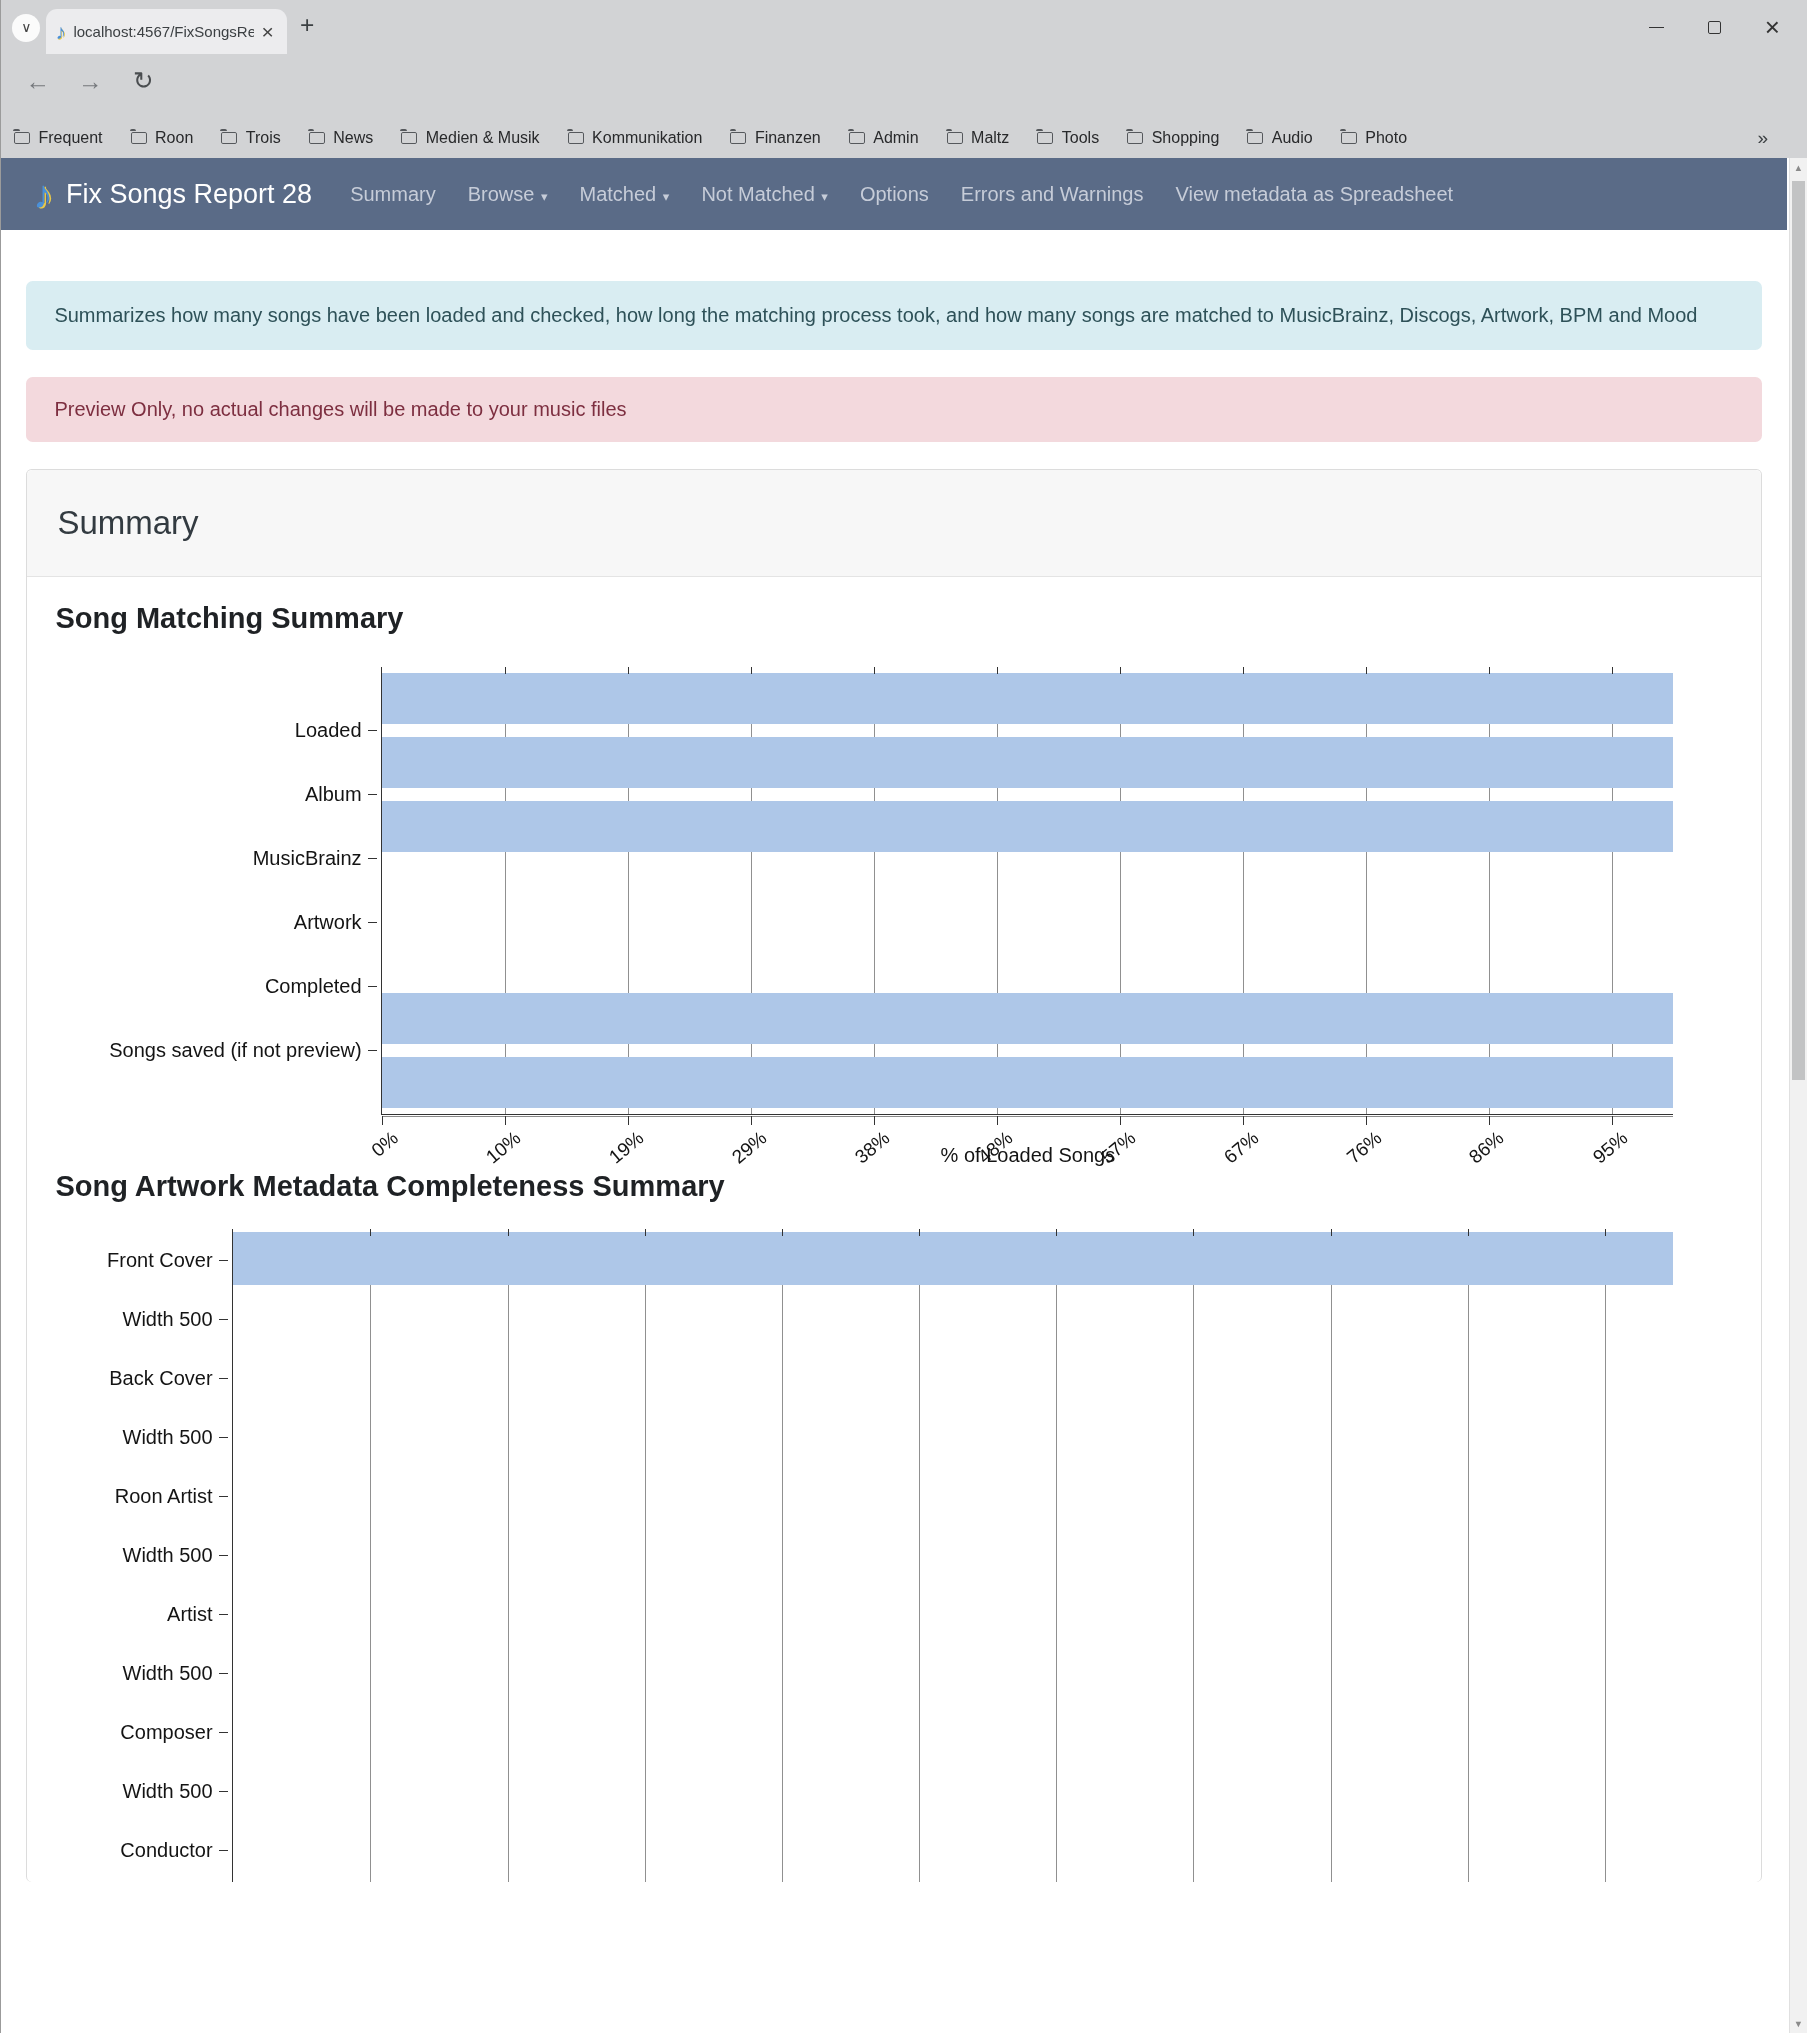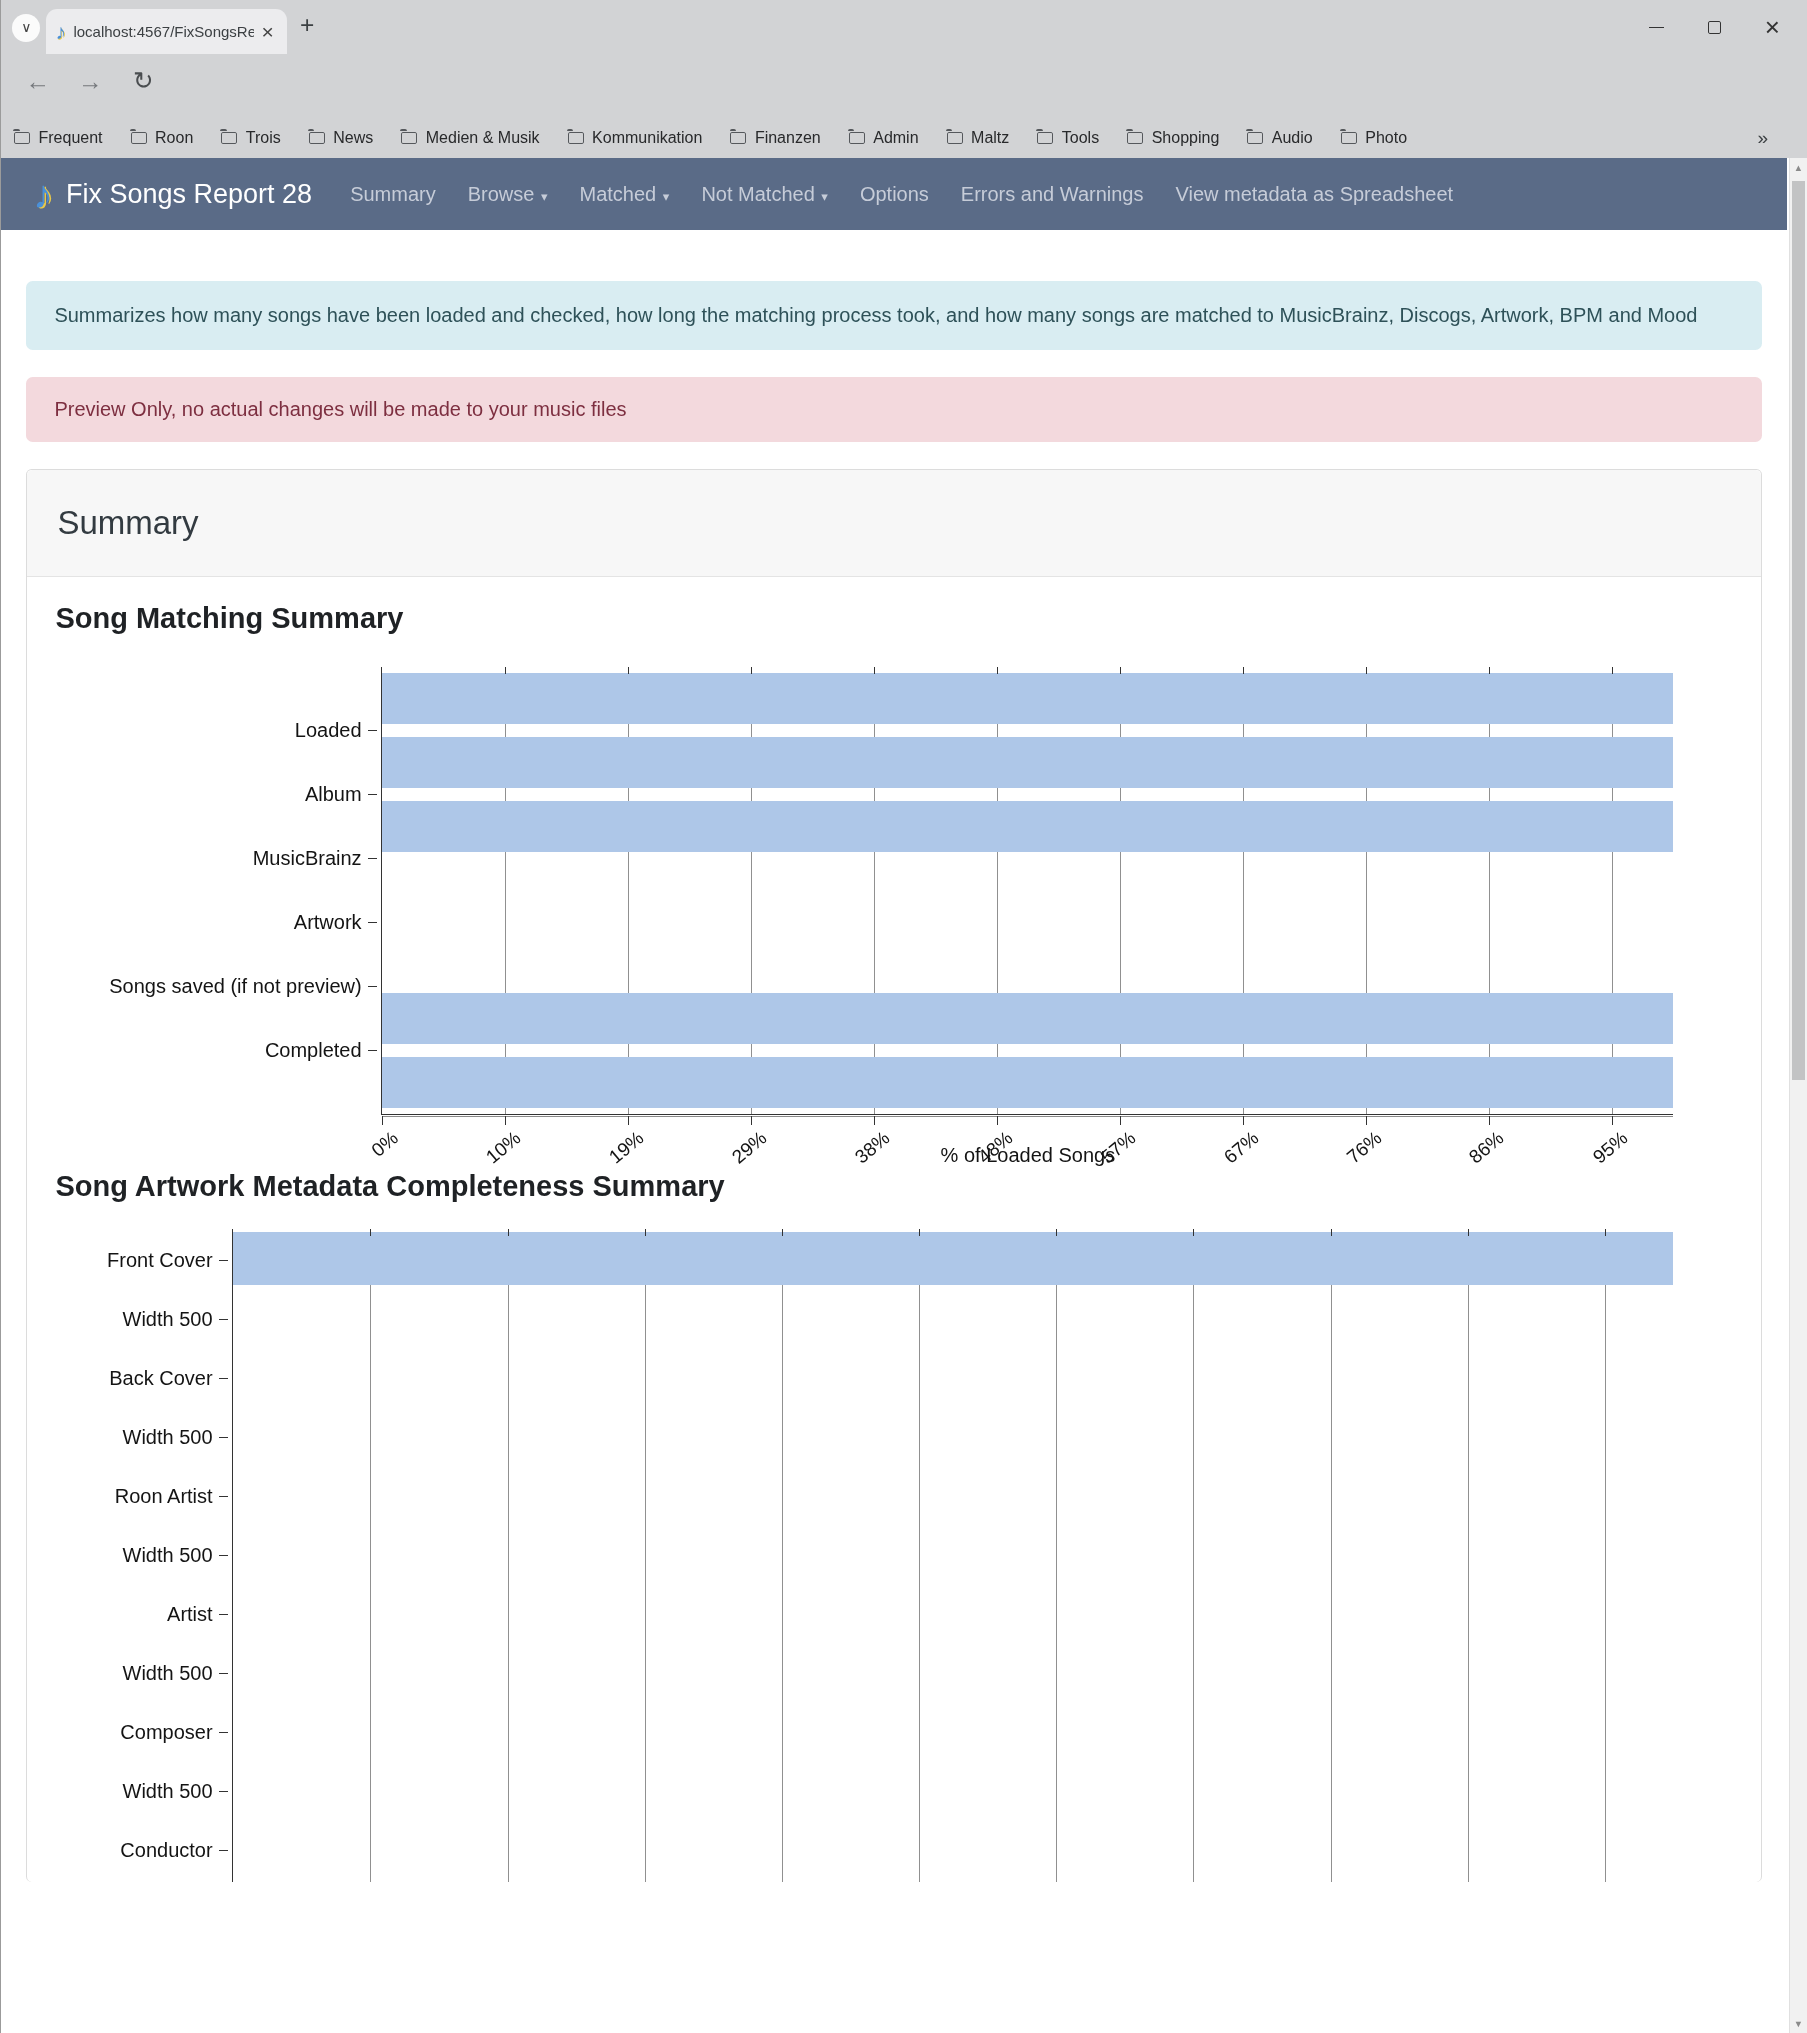--- a/index.html
+++ b/index.html
@@ -273,24 +273,24 @@
                 <div class="row-label">
                   <span>Album</span>
                 </div>
                 <div class="row-label">
                   <span>MusicBrainz</span>
                 </div>
                 <div class="row-label">
                   <span>Artwork</span>
                 </div>
                 <div class="row-label">
+                  <span>Completed</span>
+                </div>
+                <div class="row-label">
                   <span>Songs saved (if not preview)</span>
-                </div>
-                <div class="row-label">
-                  <span>Completed</span>
                 </div>
               </div>
             <div class="plot">
               <div class="axis2"></div>
               <div class="xaxis-label">% of Loaded Songs</div>
             <div class="bar" style="top: calc(0 * var(--pitch) + (var(--pitch) - var(--bar)) / 2); width: 100%; background: rgb(174, 199, 232);"></div>
                 <div class="bar" style="top: calc(1 * var(--pitch) + (var(--pitch) - var(--bar)) / 2); width: 100%; background: rgb(174, 199, 232);"></div>
                 <div class="bar" style="top: calc(2 * var(--pitch) + (var(--pitch) - var(--bar)) / 2); width: 100%; background: rgb(174, 199, 232);"></div>
                 <div class="bar" style="top: calc(5 * var(--pitch) + (var(--pitch) - var(--bar)) / 2); width: 100%; background: rgb(174, 199, 232);"></div>
                 <div class="bar" style="top: calc(6 * var(--pitch) + (var(--pitch) - var(--bar)) / 2); width: 100%; background: rgb(174, 199, 232);"></div>

